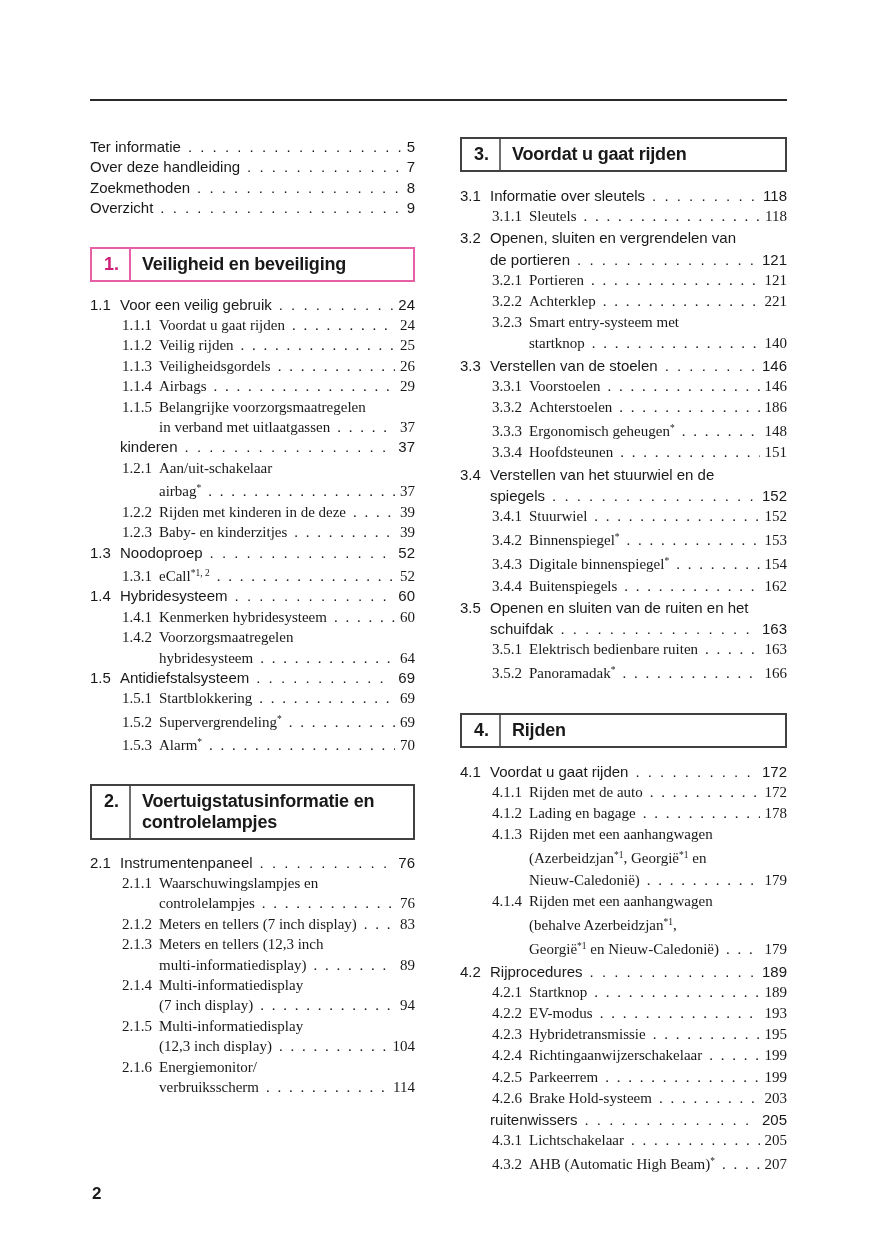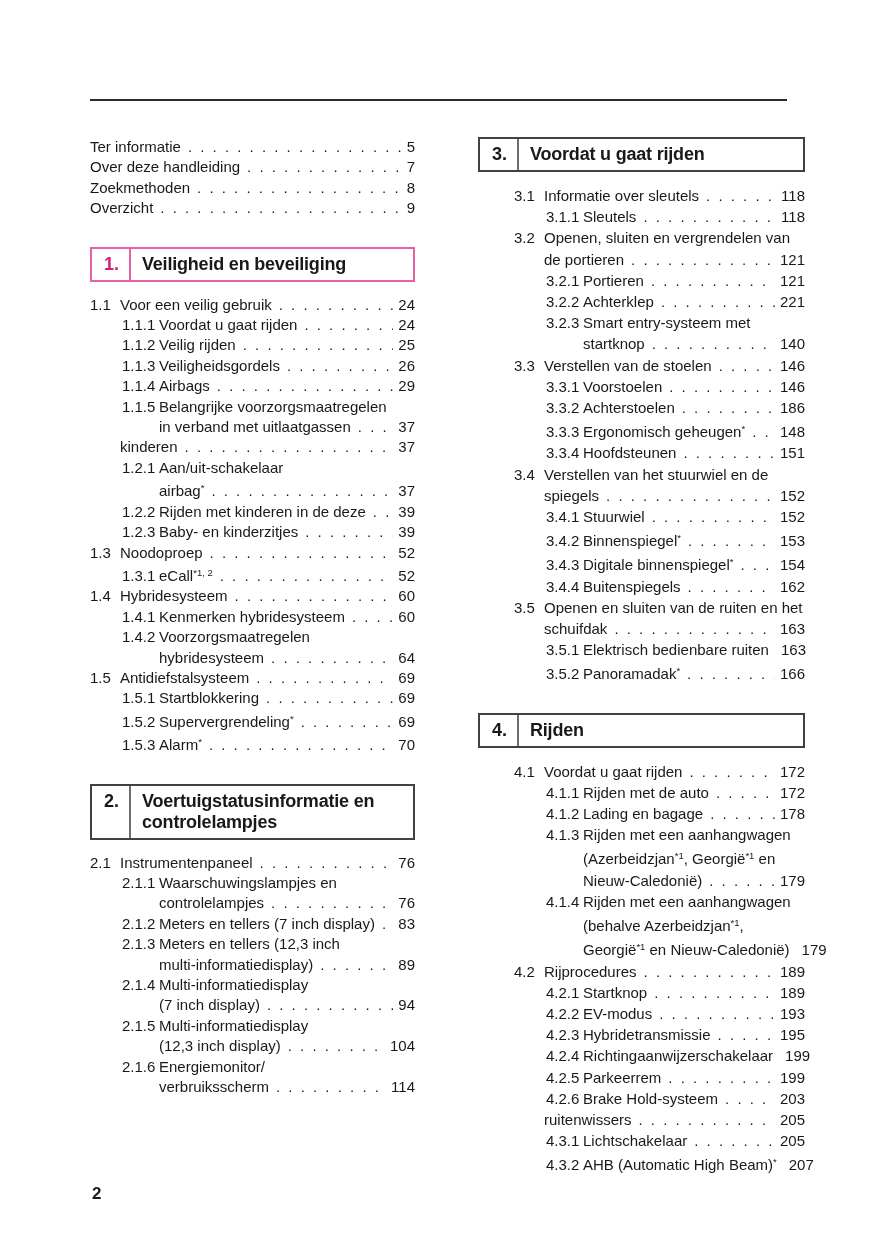--- a/index.html
+++ b/index.html
@@ -1,28 +1,28 @@
 <!DOCTYPE html>
 <html><head>
 <meta charset="utf-8">
 <style>
   html,body{margin:0;padding:0;background:#ffffff;}
   body{width:875px;height:1241px;font-family:"Liberation Sans",sans-serif;color:#191919;position:relative;overflow:hidden;}
   .page{position:absolute;inset:0;background:#fff;}
   .header-rule{position:absolute;left:90px;top:99px;width:697px;height:2px;background:#2a2a2a;}
-  .cols{position:absolute;left:90px;top:137px;display:flex;gap:63px;}
+  .cols{position:absolute;left:90px;top:137px;display:flex;gap:45px;}
   .col{width:325px;}
   .col.right{width:327px;}
 
   
   .entry{margin:0;}
   .line{display:flex;align-items:baseline;line-height:20.4px;font-size:15px;white-space:nowrap;}
-  .col.right .line{line-height:21.2px;margin-left:36px;}
+  .col.right .line{line-height:21.2px;}
   .num{flex:0 0 30px;}
-  .entry.l2{padding-left:32px;}
+  .entry.l2{padding-left:32px;font-family:Liberation Serif, serif;}
   .entry.l2 .num{flex:0 0 37px;}
   .txt{flex:0 0 auto;}
   .sup{font-size:9.5px;vertical-align:5px;letter-spacing:0;}
   .leader{flex:1 1 0;min-width:0;overflow:hidden;white-space:nowrap;margin:0 5px 0 7px;letter-spacing:2px;color:#191919;}
   .leader::after{content:". . . . . . . . . . . . . . . . . . . . . . . . . . . . . . . . . . . . . . . . . . . . . . . .";}
   .pagenum{flex:0 0 auto;}
 
   
   .chapter{display:flex;align-items:stretch;margin:28px 0 13px 0;border:2px solid #414141;background:#fff;}
   .col > .chapter:first-child{margin-top:0;}

